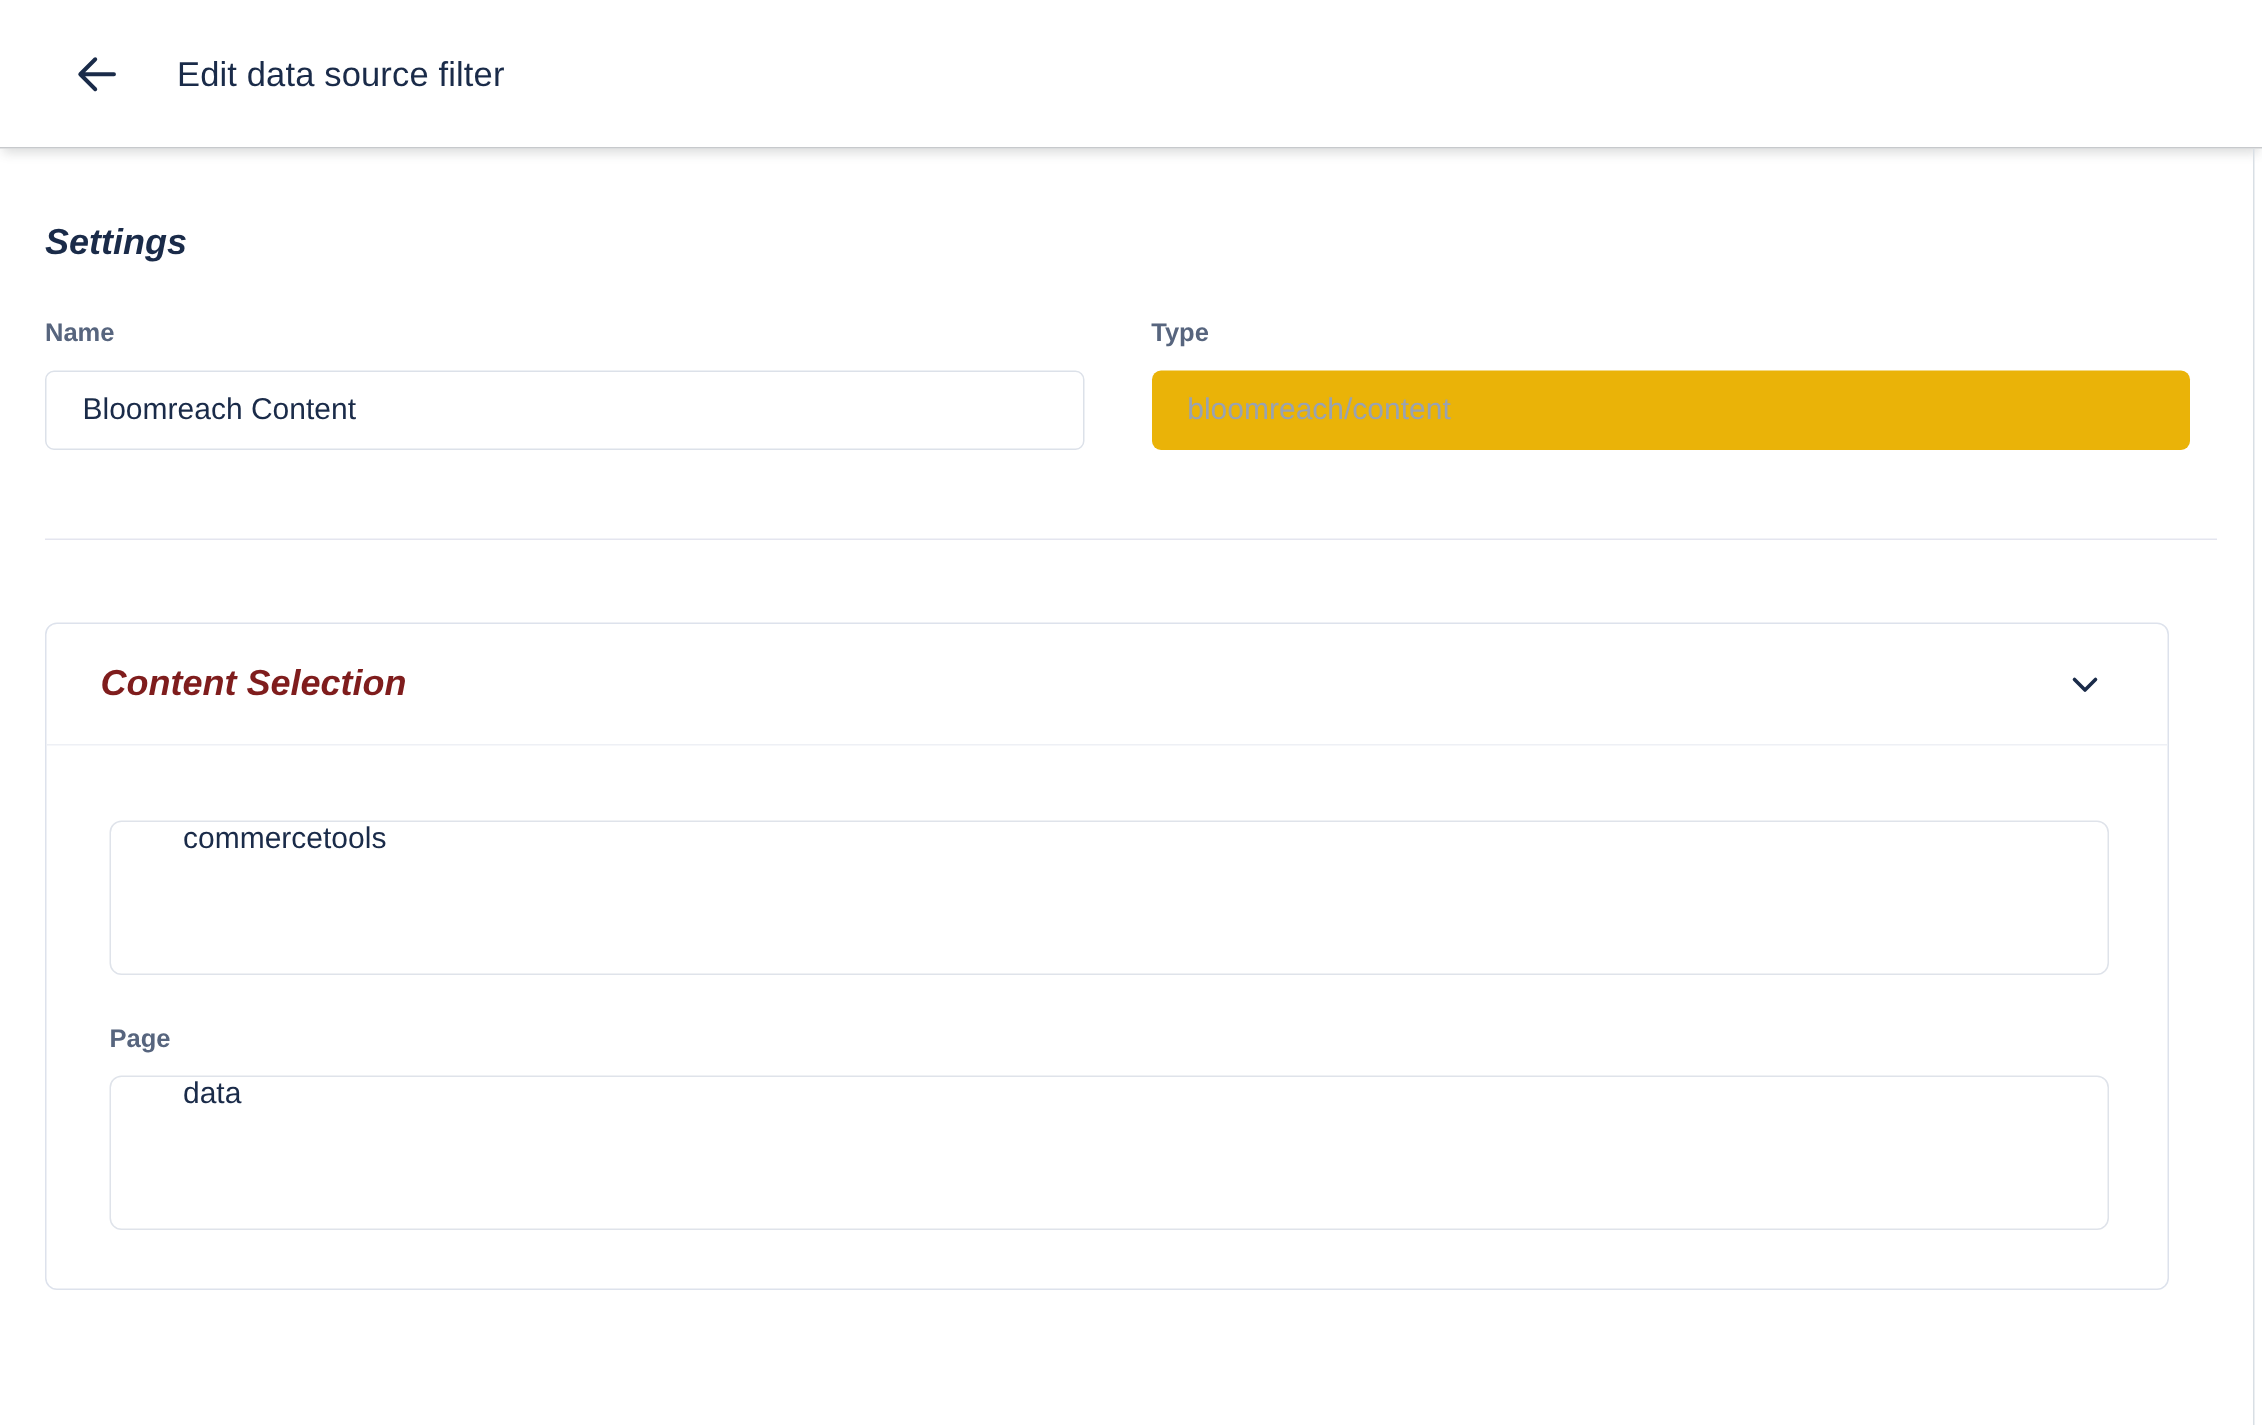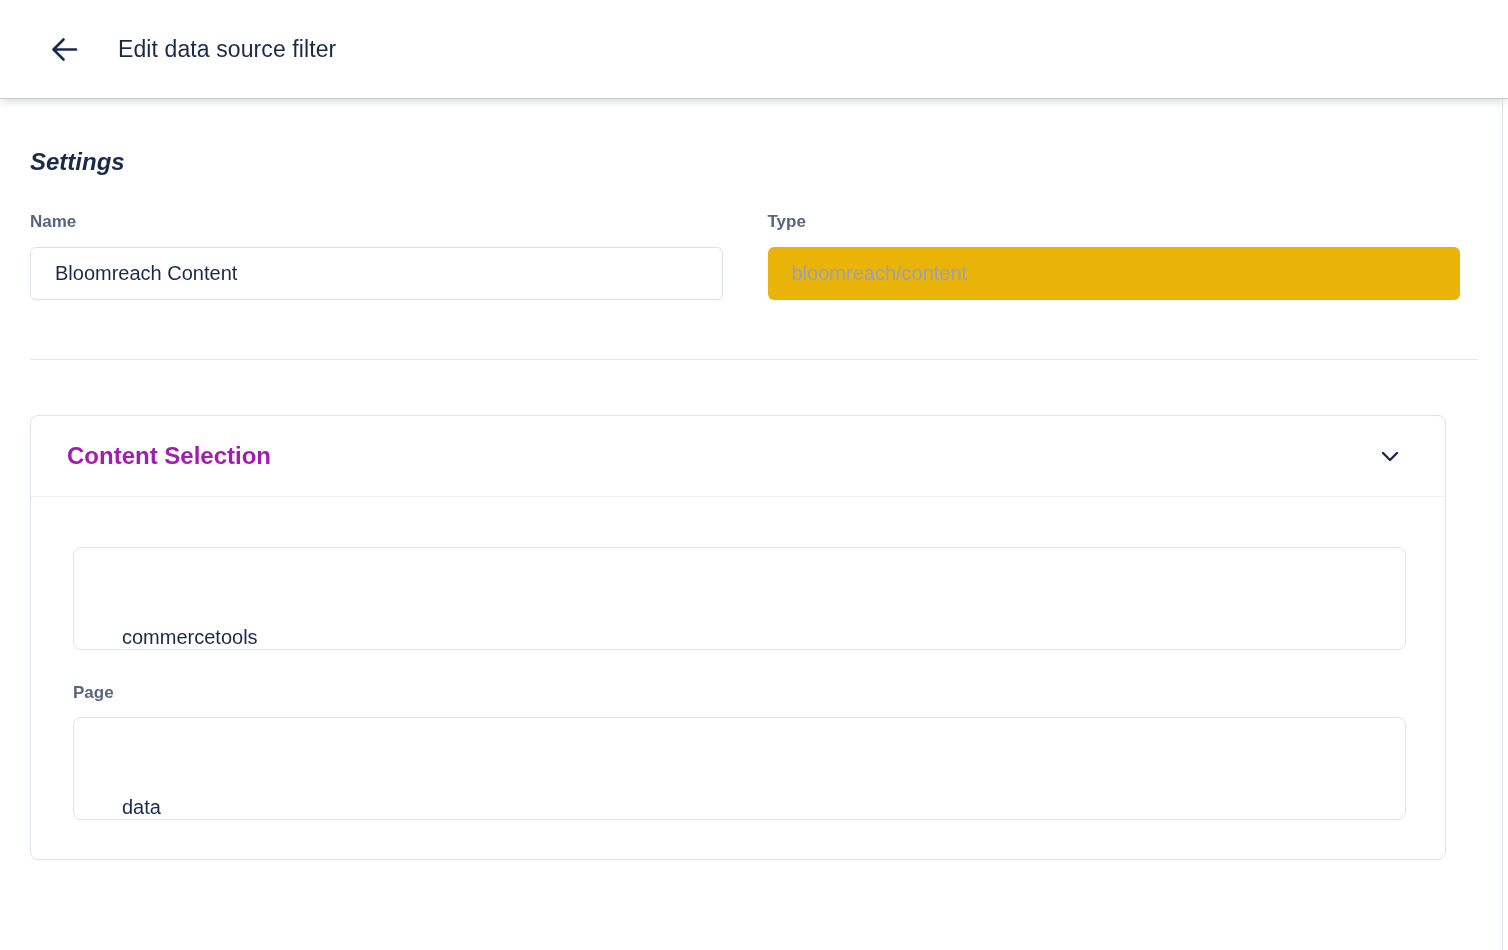--- a/index.html
+++ b/index.html
@@ -120,40 +120,41 @@
     display: flex;
     align-items: center;
     justify-content: space-between;
     padding: 0 40px 0 36px;
     border-bottom: 1px solid #eef0f5;
     cursor: pointer;
   }
   .panel-title {
     font-size: 24px;
     font-weight: 700;
-    color: #a21caf;
+    color: #7f1d1d;
+    font-style: italic;
   }
   .chevron-btn {
     background: none; border: none; padding: 0;
     width: 30px; height: 30px;
     display: flex; align-items: center; justify-content: center;
     cursor: pointer;
   }
   .panel-body {
     padding: 36px 41px 39px 42px;
   }
   .picker-box {
     margin-top: 14px;
     width: 1333px;
     min-height: 103px;
     border: 1px solid #dfe3ea;
     border-radius: 8px;
     background: #ffffff;
     display: flex;
-    align-items: flex-end;
+    align-items: flex-start;
     padding-left: 48px;
     cursor: pointer;
   }
   .picker-value {
     font-size: 20px;
     color: #1a2b49;
   }
   .picker-group + .picker-group { margin-top: 33px; }
 
   svg { display: block; }

